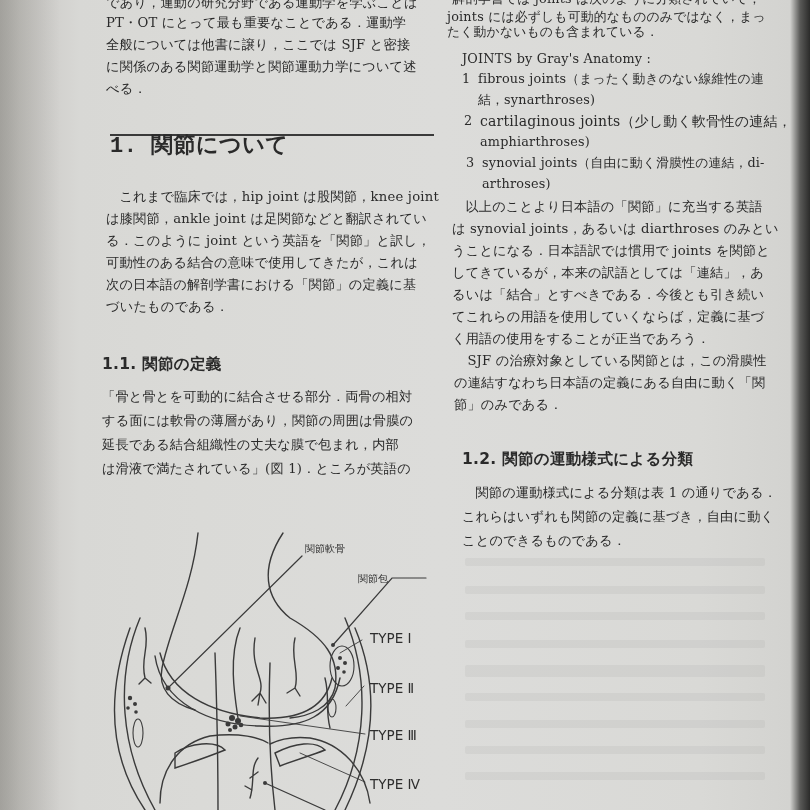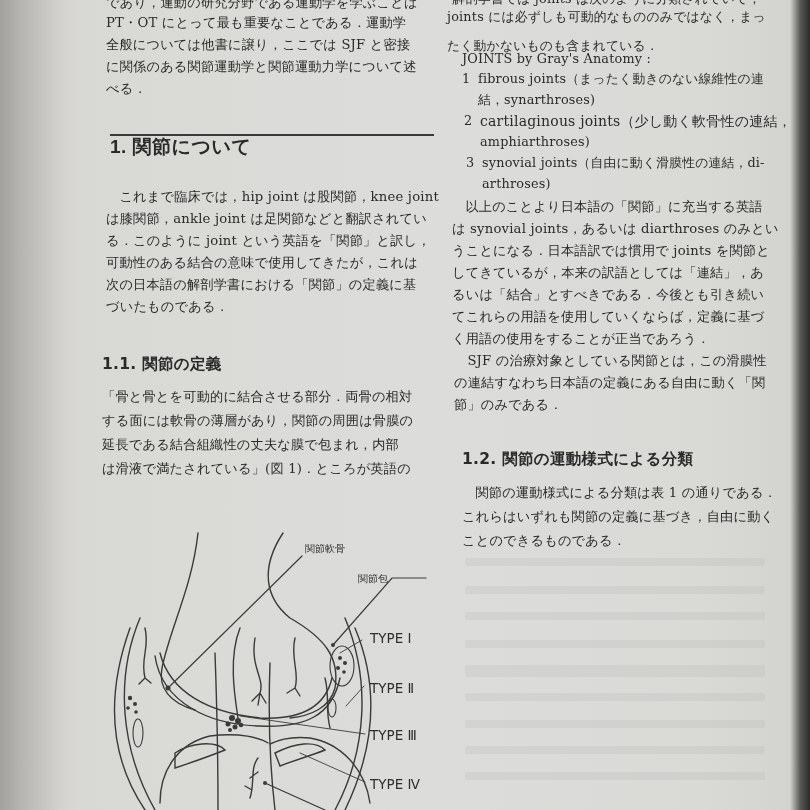--- a/index.html
+++ b/index.html
@@ -10,21 +10,21 @@
     color:#2a2a2a;
   }
   .gutter-shadow {
     position:absolute; left:0; top:0; width:60px; height:810px;
     background: linear-gradient(90deg, rgba(120,118,112,0.35), rgba(160,158,152,0.0));
   }
   .col { position:absolute; font-size:13.2px; line-height:22px; letter-spacing:0.2px; }
   .left-col { left:106px; top:0; width:330px; }
   .right-col { left:452px; top:0; width:325px; }
   .line { position:absolute; white-space:nowrap; }
-  .h1 { position:absolute; font-family:Liberation Sans, sans-serif; font-weight:bold; font-size:19px; letter-spacing:0.5px; }
+  .h1 { position:absolute; font-family:Liberation Mono, monospace; font-weight:bold; font-size:22px; letter-spacing:0.5px; }
   .h2 { position:absolute; font-family:"DejaVu Sans","Liberation Sans",sans-serif; font-weight:bold; font-size:15.5px; letter-spacing:0.3px; }
   .rule { position:absolute; height:1.5px; background:#3a3a3a; }
   .figure { position:absolute; left:100px; top:528px; width:350px; height:282px; }
   .fig-label { position:absolute; font-family:"DejaVu Sans","Liberation Sans",sans-serif; font-size:10px; color:#2e2e2e; white-space:nowrap; }
   .ghost { position:absolute; background:rgba(150,150,150,0.12); border-radius:2px; }
 </style>
 </head>
 <body>
 
 <div class="gutter-shadow"></div>
@@ -124,21 +124,21 @@
   <div class="fig-label" style="left:258px; top:44px;">関節包</div>
   <div class="fig-label" style="left:270px; top:102px; font-size:13.5px;">TYPE Ⅰ</div>
   <div class="fig-label" style="left:270px; top:152px; font-size:13.5px;">TYPE Ⅱ</div>
   <div class="fig-label" style="left:270px; top:199px; font-size:13.5px;">TYPE Ⅲ</div>
   <div class="fig-label" style="left:270px; top:248px; font-size:13.5px;">TYPE Ⅳ</div>
 </div>
 
 <div class="col right-col">
   <div class="line" style="top:-12px; left:0px; font-size:12.8px;">解剖学書では joints は次のように分類されていて，</div>
   <div class="line" style="top:6px; left:-5px; font-size:12.8px;">joints には必ずしも可動的なもののみではなく，まっ</div>
-  <div class="line" style="top:35px; left:-5px; font-size:12.8px;">たく動かないものも含まれている．</div>
+  <div class="line" style="top:21px; left:-5px; font-size:12.8px;">たく動かないものも含まれている．</div>
 
   <div class="line" style="top:48px; left:10px; font-size:12.8px;">JOINTS by Gray's Anatomy :</div>
 
   <div class="line" style="top:68px; left:10px; font-size:12.8px;">1</div>
   <div class="line" style="top:68px; left:26px; font-size:12.8px;">fibrous joints（まったく動きのない線維性の連</div>
   <div class="line" style="top:89px; left:26px; font-size:12.8px;">結，synarthroses)</div>
 
   <div class="line" style="top:110px; left:12px; font-size:12.8px;">2</div>
   <div class="line" style="top:110px; left:28px; font-size:14px;">cartilaginous joints（少し動く軟骨性の連結，</div>
   <div class="line" style="top:131px; left:28px; font-size:12.8px;">amphiarthroses)</div>

